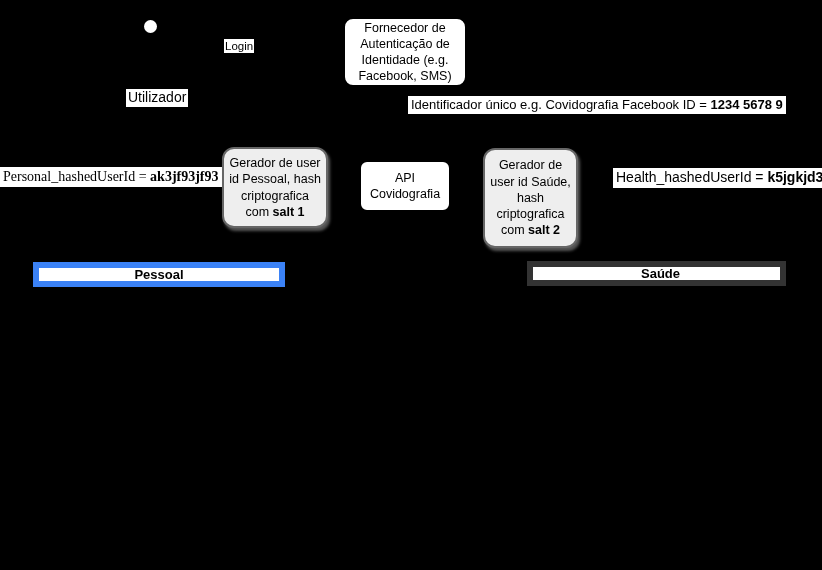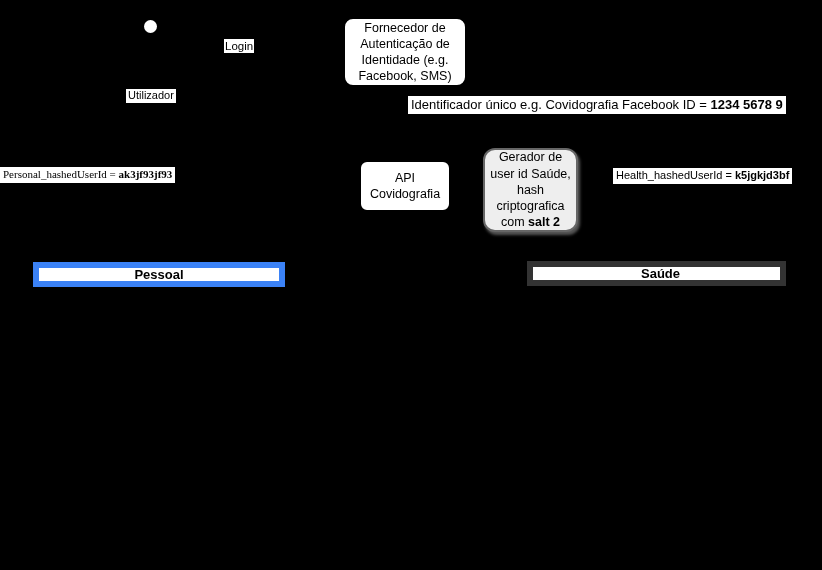--- a/index.html
+++ b/index.html
@@ -23,21 +23,21 @@
     width: 13px;
     height: 13px;
     border-radius: 50%;
     background: #ffffff;
   }
 
   
   .lbl {
     background: #ffffff;
     color: #000;
-    font-size: 11px;
+    font-size: 14px;
     line-height: 1.25;
     padding: 1px 3px;
     white-space: nowrap;
   }
   .lbl b { font-weight: bold; }
 
   
   .node {
     box-sizing: border-box;
     display: flex;
@@ -88,29 +88,34 @@
   </div>
 
   <div class="abs lbl" style="left:408px; top:96px; font-size:13px;">
     <span>Identificador único e.g. Covidografia Facebook ID = </span><b>1234 5678 9</b>
   </div>
 
   <div class="abs lbl" style="left:0px; top:167px;font-family:Liberation Serif, serif;">
     <span>Personal_hashedUserId = </span><b>ak3jf93jf93</b>
   </div>
 
+  <div class="abs node node-gray" style="left:222px; top:147px; width:106px; height:81px;">
+    <span class="inner">
+      <span>Gerador de user id Pessoal, hash criptografica com </span><b>salt 1</b>
+    </span>
+  </div>
 
   <div class="abs node node-white" style="left:359px; top:160px; width:92px; height:52px; border-radius:8px;">
     <span class="inner">
       <span>API</span><br>
       <span>Covidografia</span>
     </span>
   </div>
 
-  <div class="abs node node-gray" style="left:483px; top:148px; width:95px; height:84px;">
+  <div class="abs node node-gray" style="left:483px; top:148px; width:95px; height:100px;">
     <span class="inner">
       <span>Gerador de user id Saúde, hash criptografica com </span><b>salt 2</b>
     </span>
   </div>
 
   <div class="abs lbl" style="left:613px; top:168px;text-align:right;">
     <span>Health_hashedUserId = </span><b>k5jgkjd3bf</b>
   </div>
 
   <div class="abs lane" style="left:33px; top:262px; width:252px; height:25px;">Pessoal</div>

